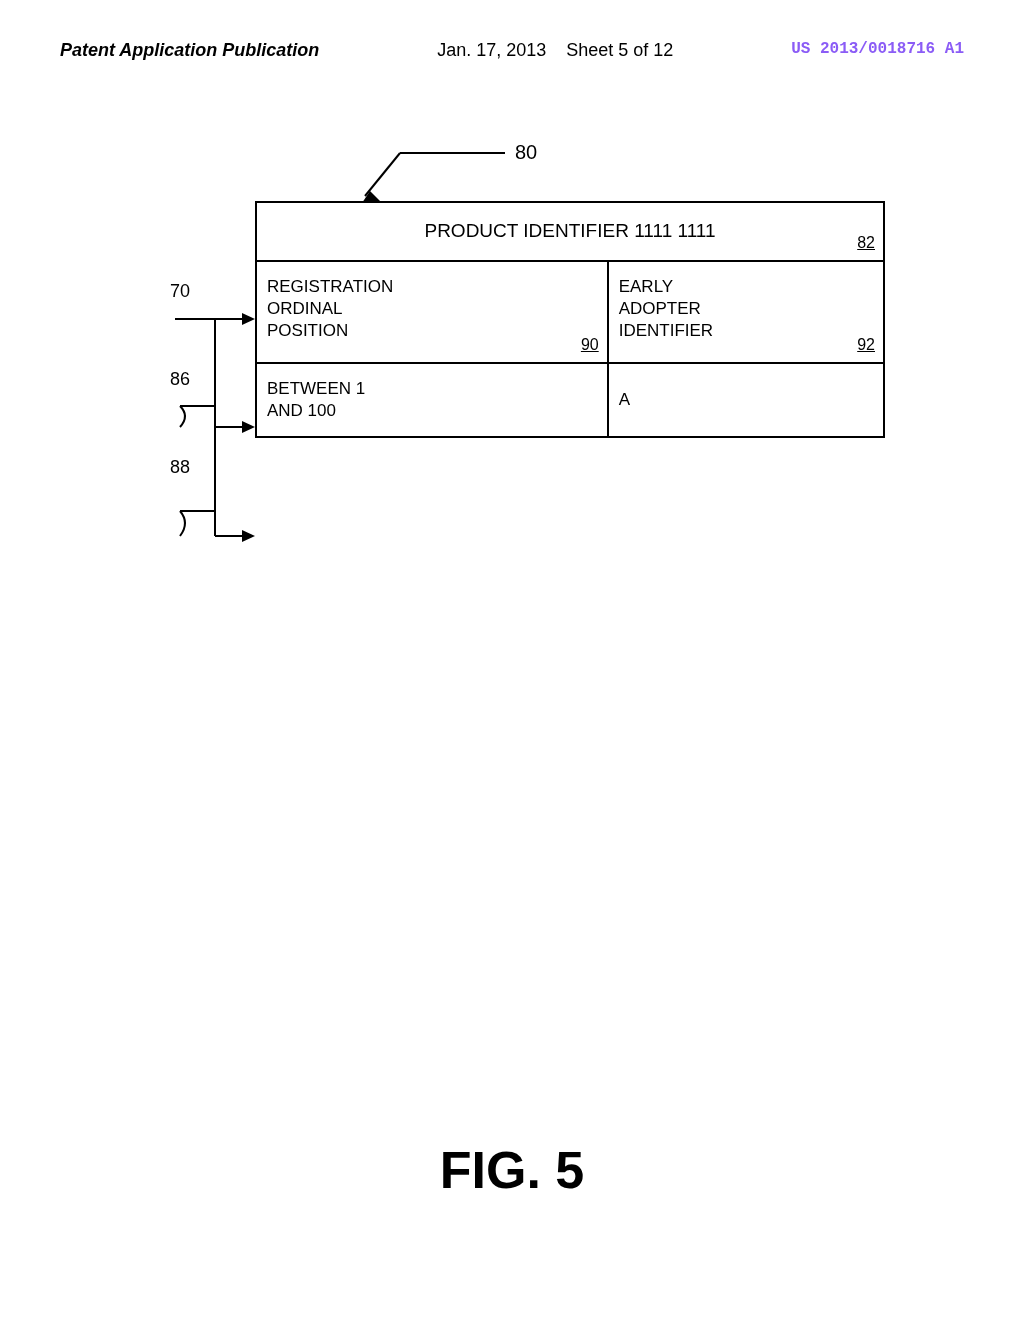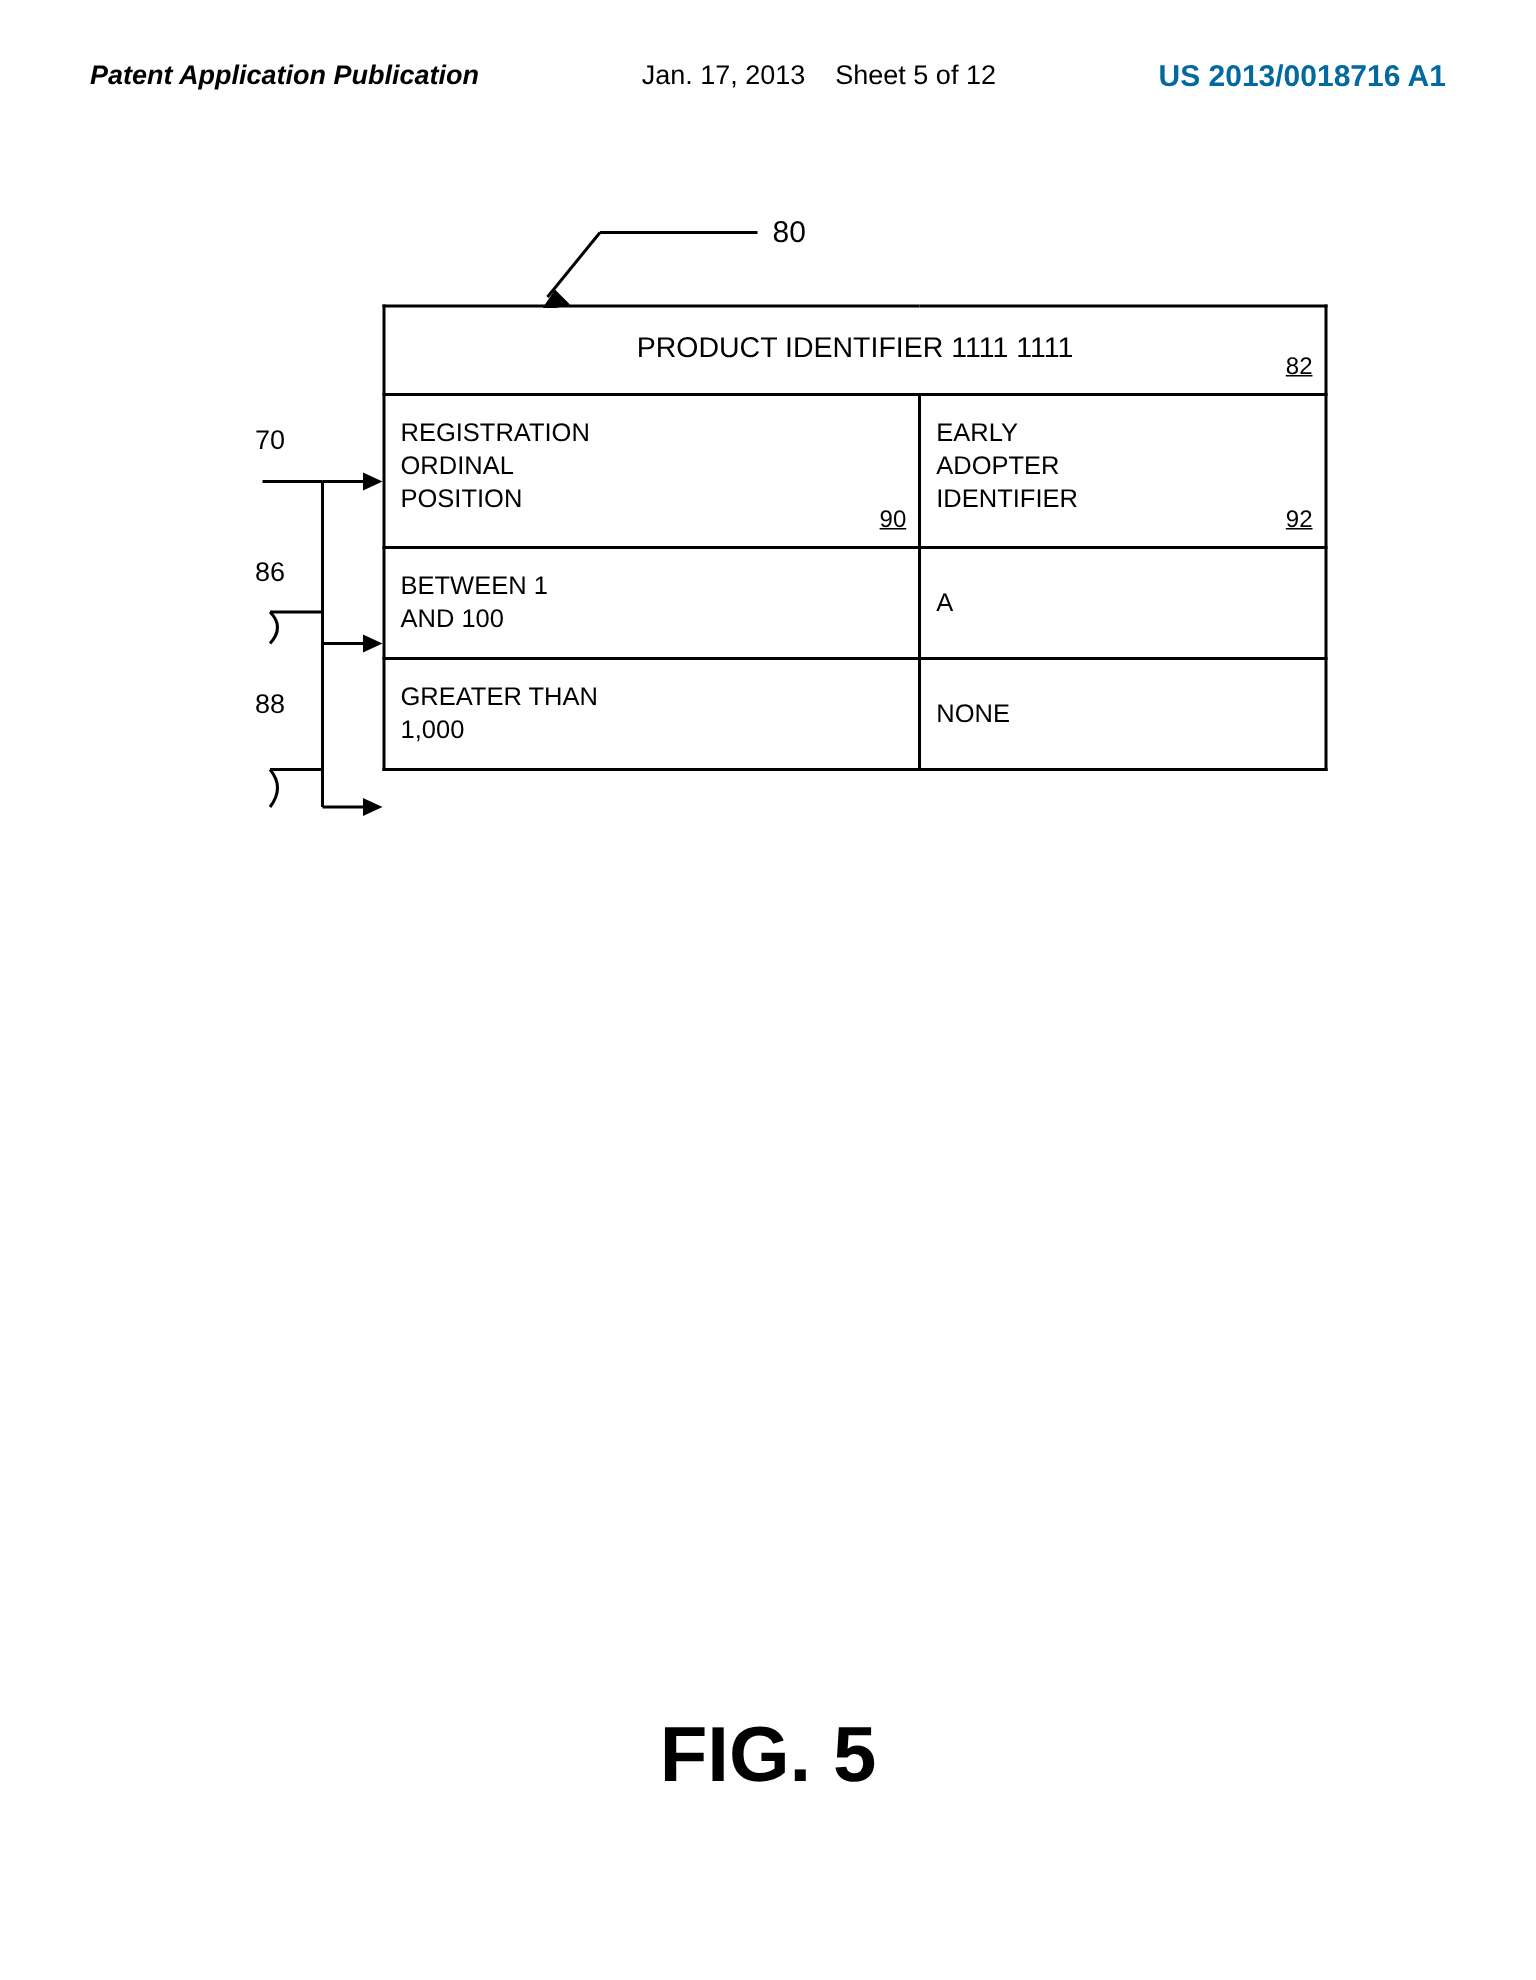--- a/index.html
+++ b/index.html
@@ -38,23 +38,24 @@
     }
 
     .header-title {
       font-size: 18px;
       font-weight: bold;
       color: #000;
       font-style: italic;
     }
 
     .header-patent {
-      font-size: 20px;
-      color: #0369a1;
+      font-size: 16px;
+      color: #8b5cf6;
       font-weight: bold;
+      font-family: Liberation Mono, monospace;
     }
 
     .diagram-area {
       position: relative;
       margin-top: 80px;
     }
 
     
     .table-container {
       position: absolute;
@@ -231,24 +232,20 @@
             <span>ADOPTER</span><br>
             <span>IDENTIFIER</span>
             <span class="ref-num">92</span>
           </td>
         </tr>
 
         <tr>
           <td>BETWEEN 1<br>AND 100</td>
           <td>A</td>
         </tr>
-        <tr>
-          <td>GREATER THAN<br>1,000</td>
-          <td>NONE</td>
-        </tr>
       </tbody>
         </table>
     </div>
 
   </div>
 
   <div class="fig-caption">FIG. 5</div>
 
 </div>
 

